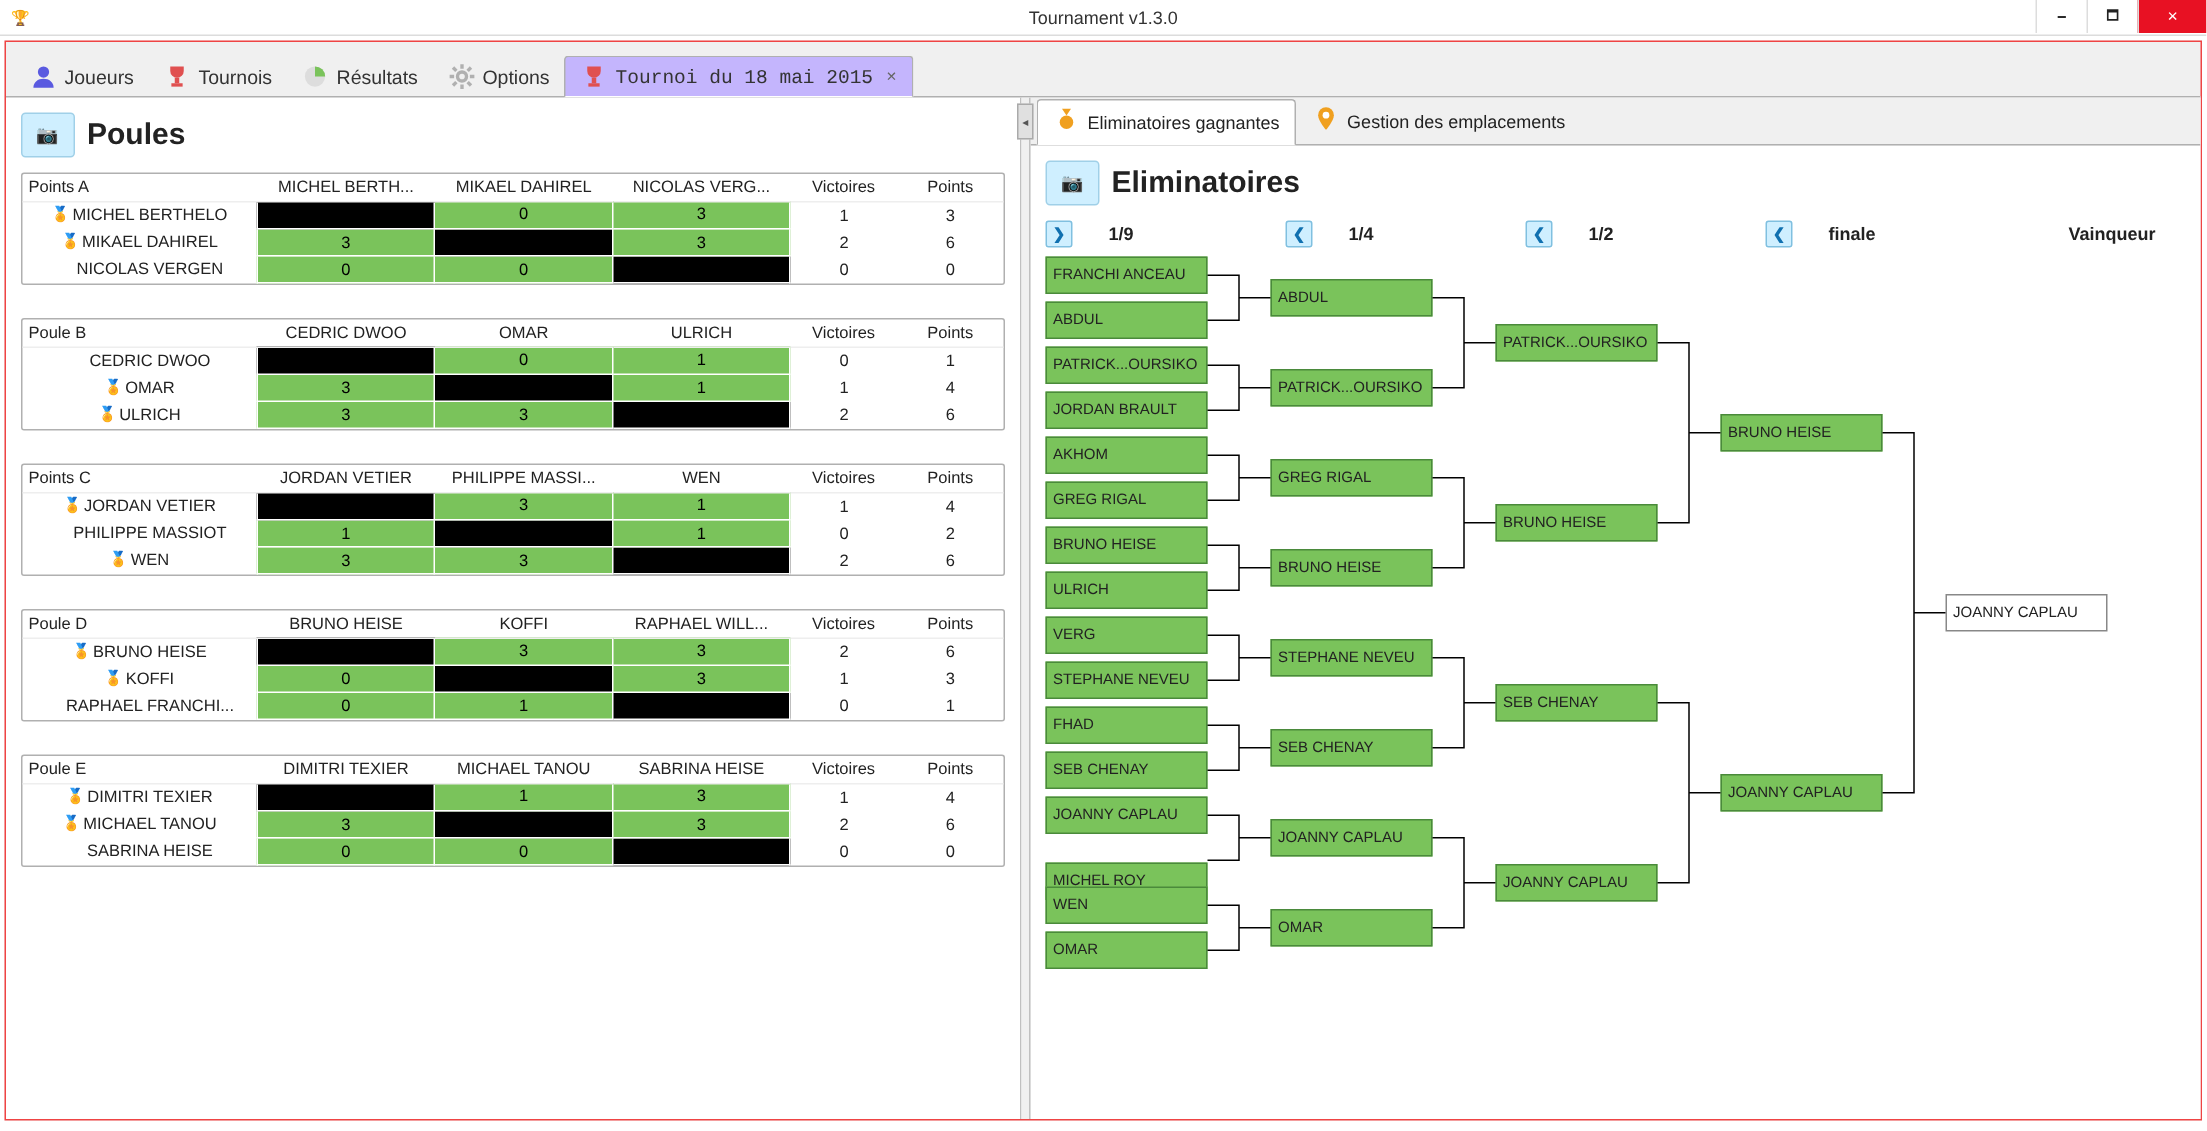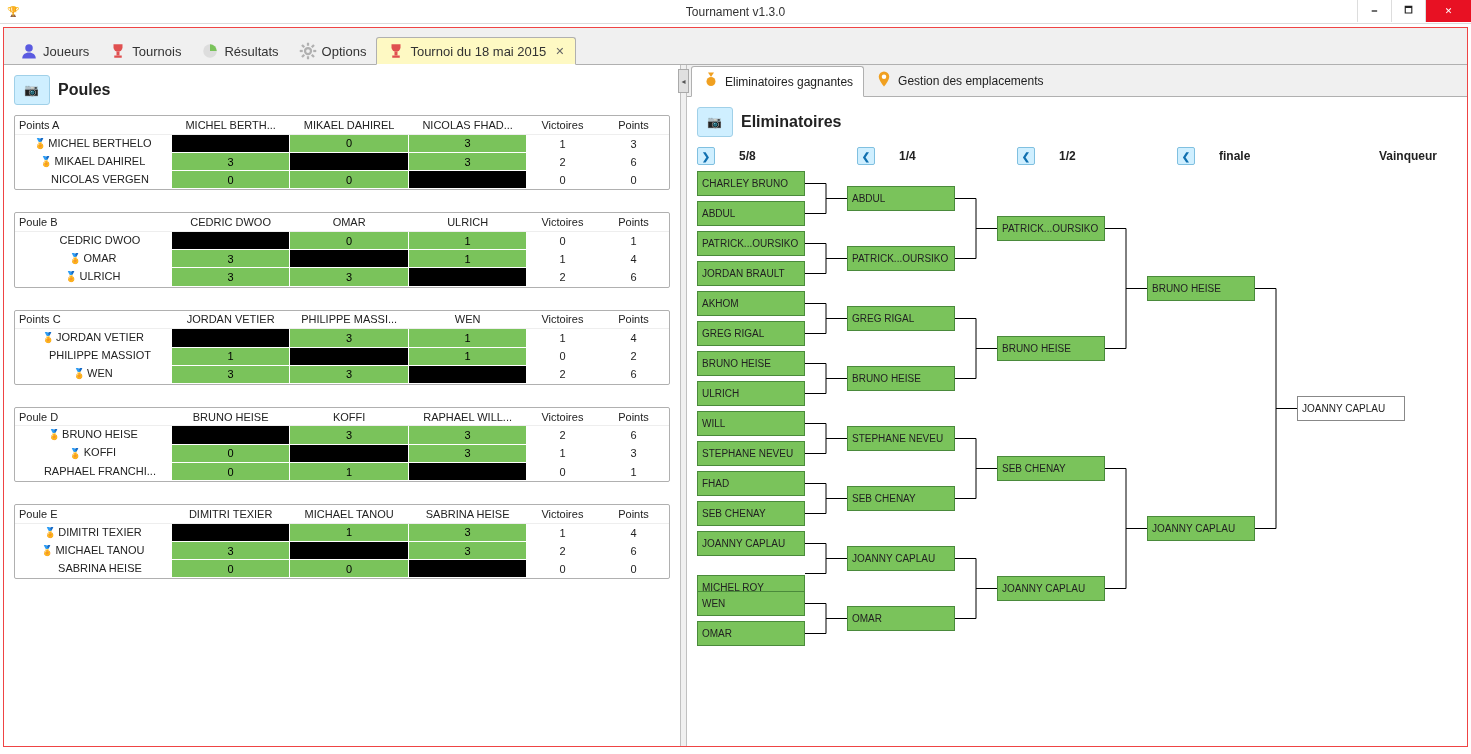--- a/index.html
+++ b/index.html
@@ -15,39 +15,39 @@
   .win-btn.maximize { background: #fff; }
   .win-btn.close { background: #e81123; color: #fff; width: 46px; }
 
   
   .window-body { border: 1px solid #ef4444; margin: 3px; height: 720px; background: #f0f0f0; display: flex; flex-direction: column; }
 
   
   .toolbar { height: 36px; display: flex; align-items: flex-end; padding-left: 6px; }
   .tool-tab { display: flex; align-items: center; gap: 5px; padding: 4px 10px; font-size: 13px; color: #333; cursor: pointer; }
   .tool-tab .ico { width: 18px; height: 18px; display: inline-flex; align-items: center; justify-content: center; }
-  .tool-tab.active { background: #fef9c3; border: 1px solid #b0b0b0; border-bottom: 1px solid #fff; border-radius: 3px 3px 0 0; position: relative; top: 1px; }
+  .tool-tab.active { background: #c4b5fd; border: 1px solid #b0b0b0; border-bottom: 1px solid #fff; border-radius: 3px 3px 0 0; position: relative; top: 1px; font-family: Liberation Mono, monospace; }
   .close-x { font-size: 11px; color: #666; margin-left: 4px; }
 
   
   .content { flex: 1; display: flex; background: #fff; border-top: 1px solid #b0b0b0; overflow: hidden; }
   .panel { padding: 10px; overflow-y: auto; overflow-x: hidden; position: relative; }
   .panel-left { width: 688px; border-right: 1px solid #c0c0c0; }
   .splitter { width: 6px; background: #f0f0f0; border-right: 1px solid #c0c0c0; position: relative; cursor: col-resize; }
   .split-handle { position: absolute; top: 4px; left: -3px; width: 11px; height: 24px; background: #e0e0e0; border: 1px solid #aaa; display: flex; align-items: center; justify-content: center; font-size: 8px; color: #555; }
   .panel-right { flex: 1; padding: 0; }
 
   .right-tabs { height: 32px; display: flex; align-items: flex-end; background: #f0f0f0; border-bottom: 1px solid #b0b0b0; padding-left: 4px; }
   .right-tab { display: flex; align-items: center; gap: 5px; padding: 4px 10px; font-size: 12px; cursor: pointer; border: 1px solid transparent; }
   .right-tab.active { background: #fff; border: 1px solid #b0b0b0; border-bottom: 1px solid #fff; border-radius: 3px 3px 0 0; position: relative; top: 1px; }
   .right-body { padding: 10px; height: calc(100% - 32px); overflow: auto; }
 
   .section-header { display: flex; align-items: center; gap: 8px; margin-bottom: 10px; }
   .camera-btn { width: 36px; height: 30px; background: #cfefff; border: 1px solid #a0d0e8; border-radius: 3px; display: flex; align-items: center; justify-content: center; color: #1e88e5; cursor: pointer; }
-  .section-title { font-size: 16px; font-weight: bold; text-align: right; }
+  .section-title { font-size: 20px; font-weight: bold; text-align: right; }
 
   
   .poule { border: 1px solid #b0b0b0; border-radius: 2px; margin-bottom: 22px; background: #fff; }
   .poule table { width: 100%; border-collapse: collapse; }
   .poule th, .poule td { font-size: 11px; padding: 2px 4px; height: 18px; text-align: center; }
   .poule th { font-weight: normal; color: #222; border-bottom: 1px solid #eee; }
   .poule th:first-child, .poule td:first-child { text-align: left; width: 132px; padding-left: 4px; }
   .poule th.scorecol, .poule td.scorecol { width: 100px; }
   .poule th.vcol, .poule td.vcol { width: 60px; }
   .poule td.name { white-space: nowrap; overflow: hidden; text-overflow: ellipsis; max-width: 132px; text-align: center; }
@@ -154,21 +154,21 @@
         <span class="section-title">Poules</span>
       </div>
       <div id="poules-list">
           <div class="poule">
             <table>
               <thead>
                 <tr>
                   <th>Points A</th>
                   <th class="scorecol">MICHEL BERTH...</th>
                   <th class="scorecol">MIKAEL DAHIREL</th>
-                  <th class="scorecol">NICOLAS FHAD...</th>
+                  <th class="scorecol">NICOLAS VERG...</th>
                   <th class="vcol">Victoires</th>
                   <th class="vcol">Points</th>
                 </tr>
               </thead>
               <tbody>
                 <tr>
                   <td class="name"><span class="medal silver"></span>MICHEL BERTHELO</td>
                   <td class="scorecol cell-black"></td>
                   <td class="scorecol cell-green">0</td>
                   <td class="scorecol cell-green">3</td>
@@ -381,49 +381,49 @@
       <div class="right-body">
         <div class="section-header">
           <div class="camera-btn">
             <span>📷</span>
           </div>
           <span class="section-title">Eliminatoires</span>
         </div>
         <div class="bracket-headers" id="bracket-headers">
             <div style="position: relative; width: 150px;">
               <span class="nav-arrow">❯</span>
-              <span class="round-label">5/8</span>
+              <span class="round-label">1/9</span>
             </div>
             <div style="position: relative; width: 150px;">
               <span class="nav-arrow">❮</span>
               <span class="round-label">1/4</span>
             </div>
             <div style="position: relative; width: 150px;">
               <span class="nav-arrow">❮</span>
               <span class="round-label">1/2</span>
             </div>
             <div style="position: relative; width: 150px;">
               <span class="nav-arrow">❮</span>
               <span class="round-label">finale</span>
             </div>
             <div style="position: relative; width: 120px;">
               <span style="width:42px;display:inline-block"></span>
               <span class="round-label">Vainqueur</span>
             </div>
           </div>
         <div class="bracket-area" id="bracket-area">
-            <div class="bslot" style="left: 0px; top: 0px;">CHARLEY BRUNO</div>
+            <div class="bslot" style="left: 0px; top: 0px;">FRANCHI ANCEAU</div>
             <div class="bslot" style="left: 0px; top: 30px;">ABDUL</div>
             <div class="bslot" style="left: 0px; top: 60px;">PATRICK...OURSIKO</div>
             <div class="bslot" style="left: 0px; top: 90px;">JORDAN BRAULT</div>
             <div class="bslot" style="left: 0px; top: 120px;">AKHOM</div>
             <div class="bslot" style="left: 0px; top: 150px;">GREG RIGAL</div>
             <div class="bslot" style="left: 0px; top: 180px;">BRUNO HEISE</div>
             <div class="bslot" style="left: 0px; top: 210px;">ULRICH</div>
-            <div class="bslot" style="left: 0px; top: 240px;">WILL</div>
+            <div class="bslot" style="left: 0px; top: 240px;">VERG</div>
             <div class="bslot" style="left: 0px; top: 270px;">STEPHANE NEVEU</div>
             <div class="bslot" style="left: 0px; top: 300px;">FHAD</div>
             <div class="bslot" style="left: 0px; top: 330px;">SEB CHENAY</div>
             <div class="bslot" style="left: 0px; top: 360px;">JOANNY CAPLAU</div>
             <div class="bslot" style="left: 0px; top: 404px;">MICHEL ROY</div>
             <div class="bslot" style="left: 0px; top: 420px;">WEN</div>
             <div class="bslot" style="left: 0px; top: 450px;">OMAR</div>
             <div class="bslot" style="left: 150px; top: 15px;">ABDUL</div>
             <div class="bslot" style="left: 150px; top: 75px;">PATRICK...OURSIKO</div>
             <div class="bslot" style="left: 150px; top: 135px;">GREG RIGAL</div>

